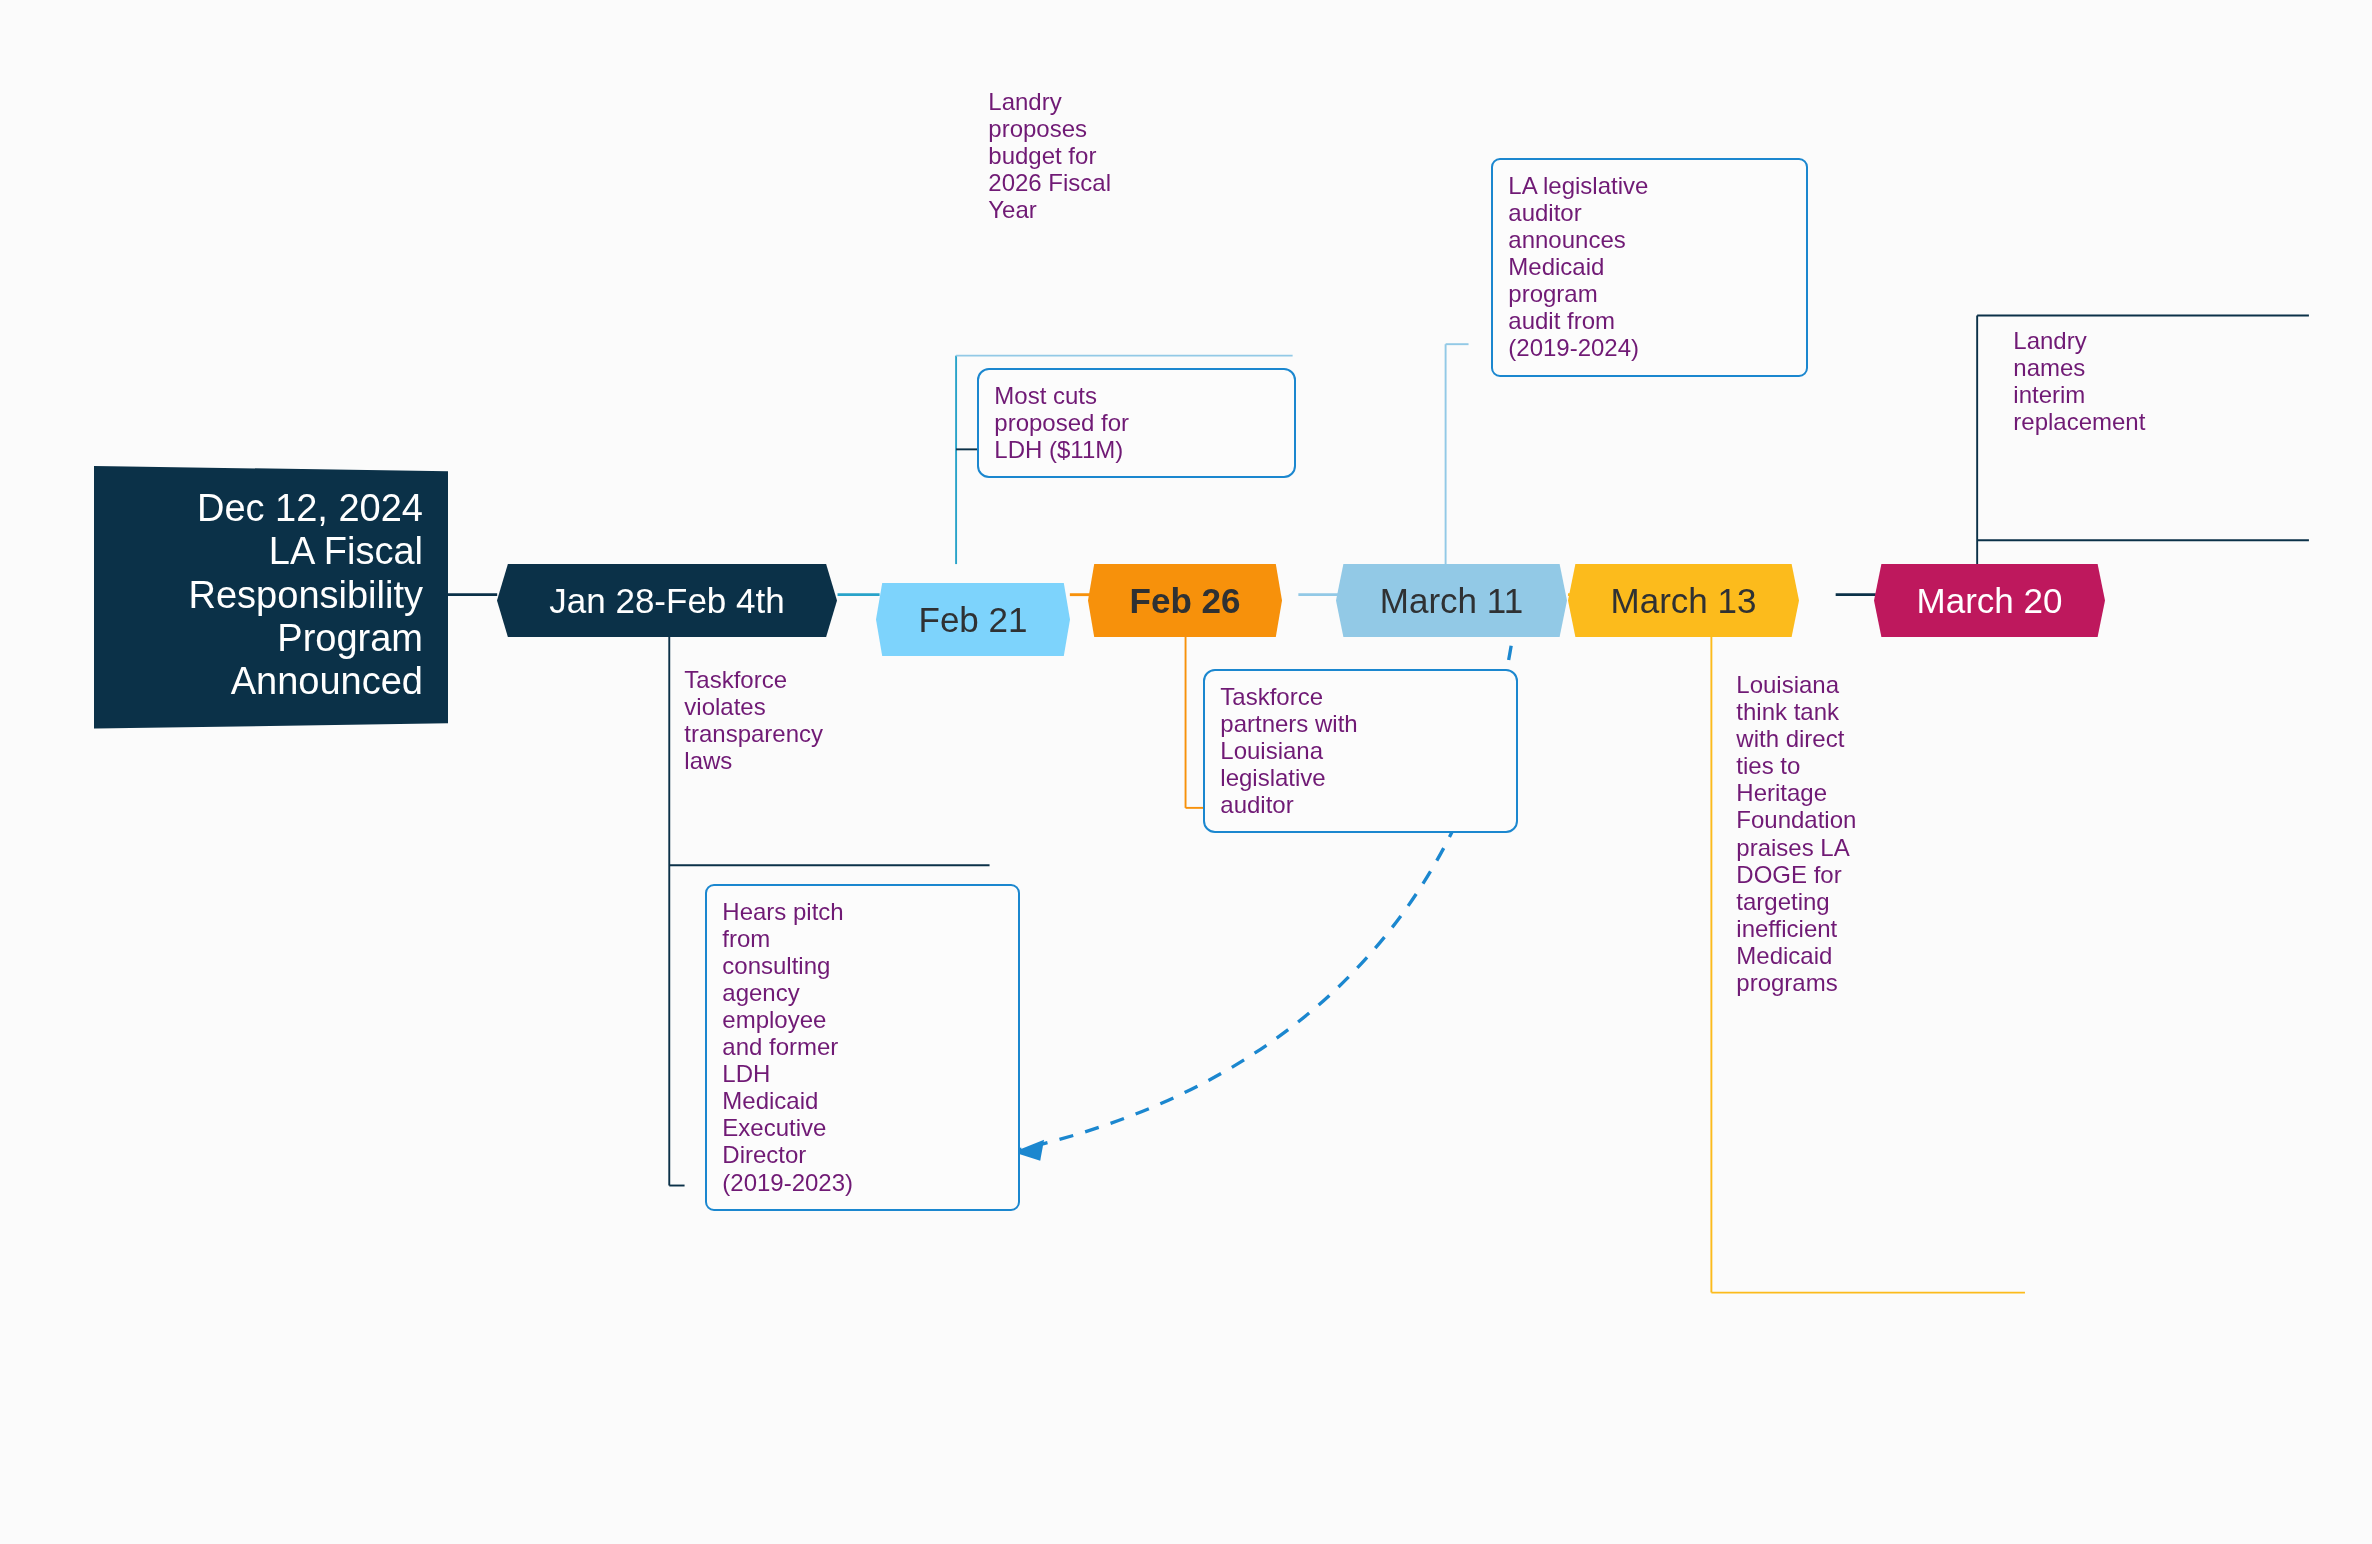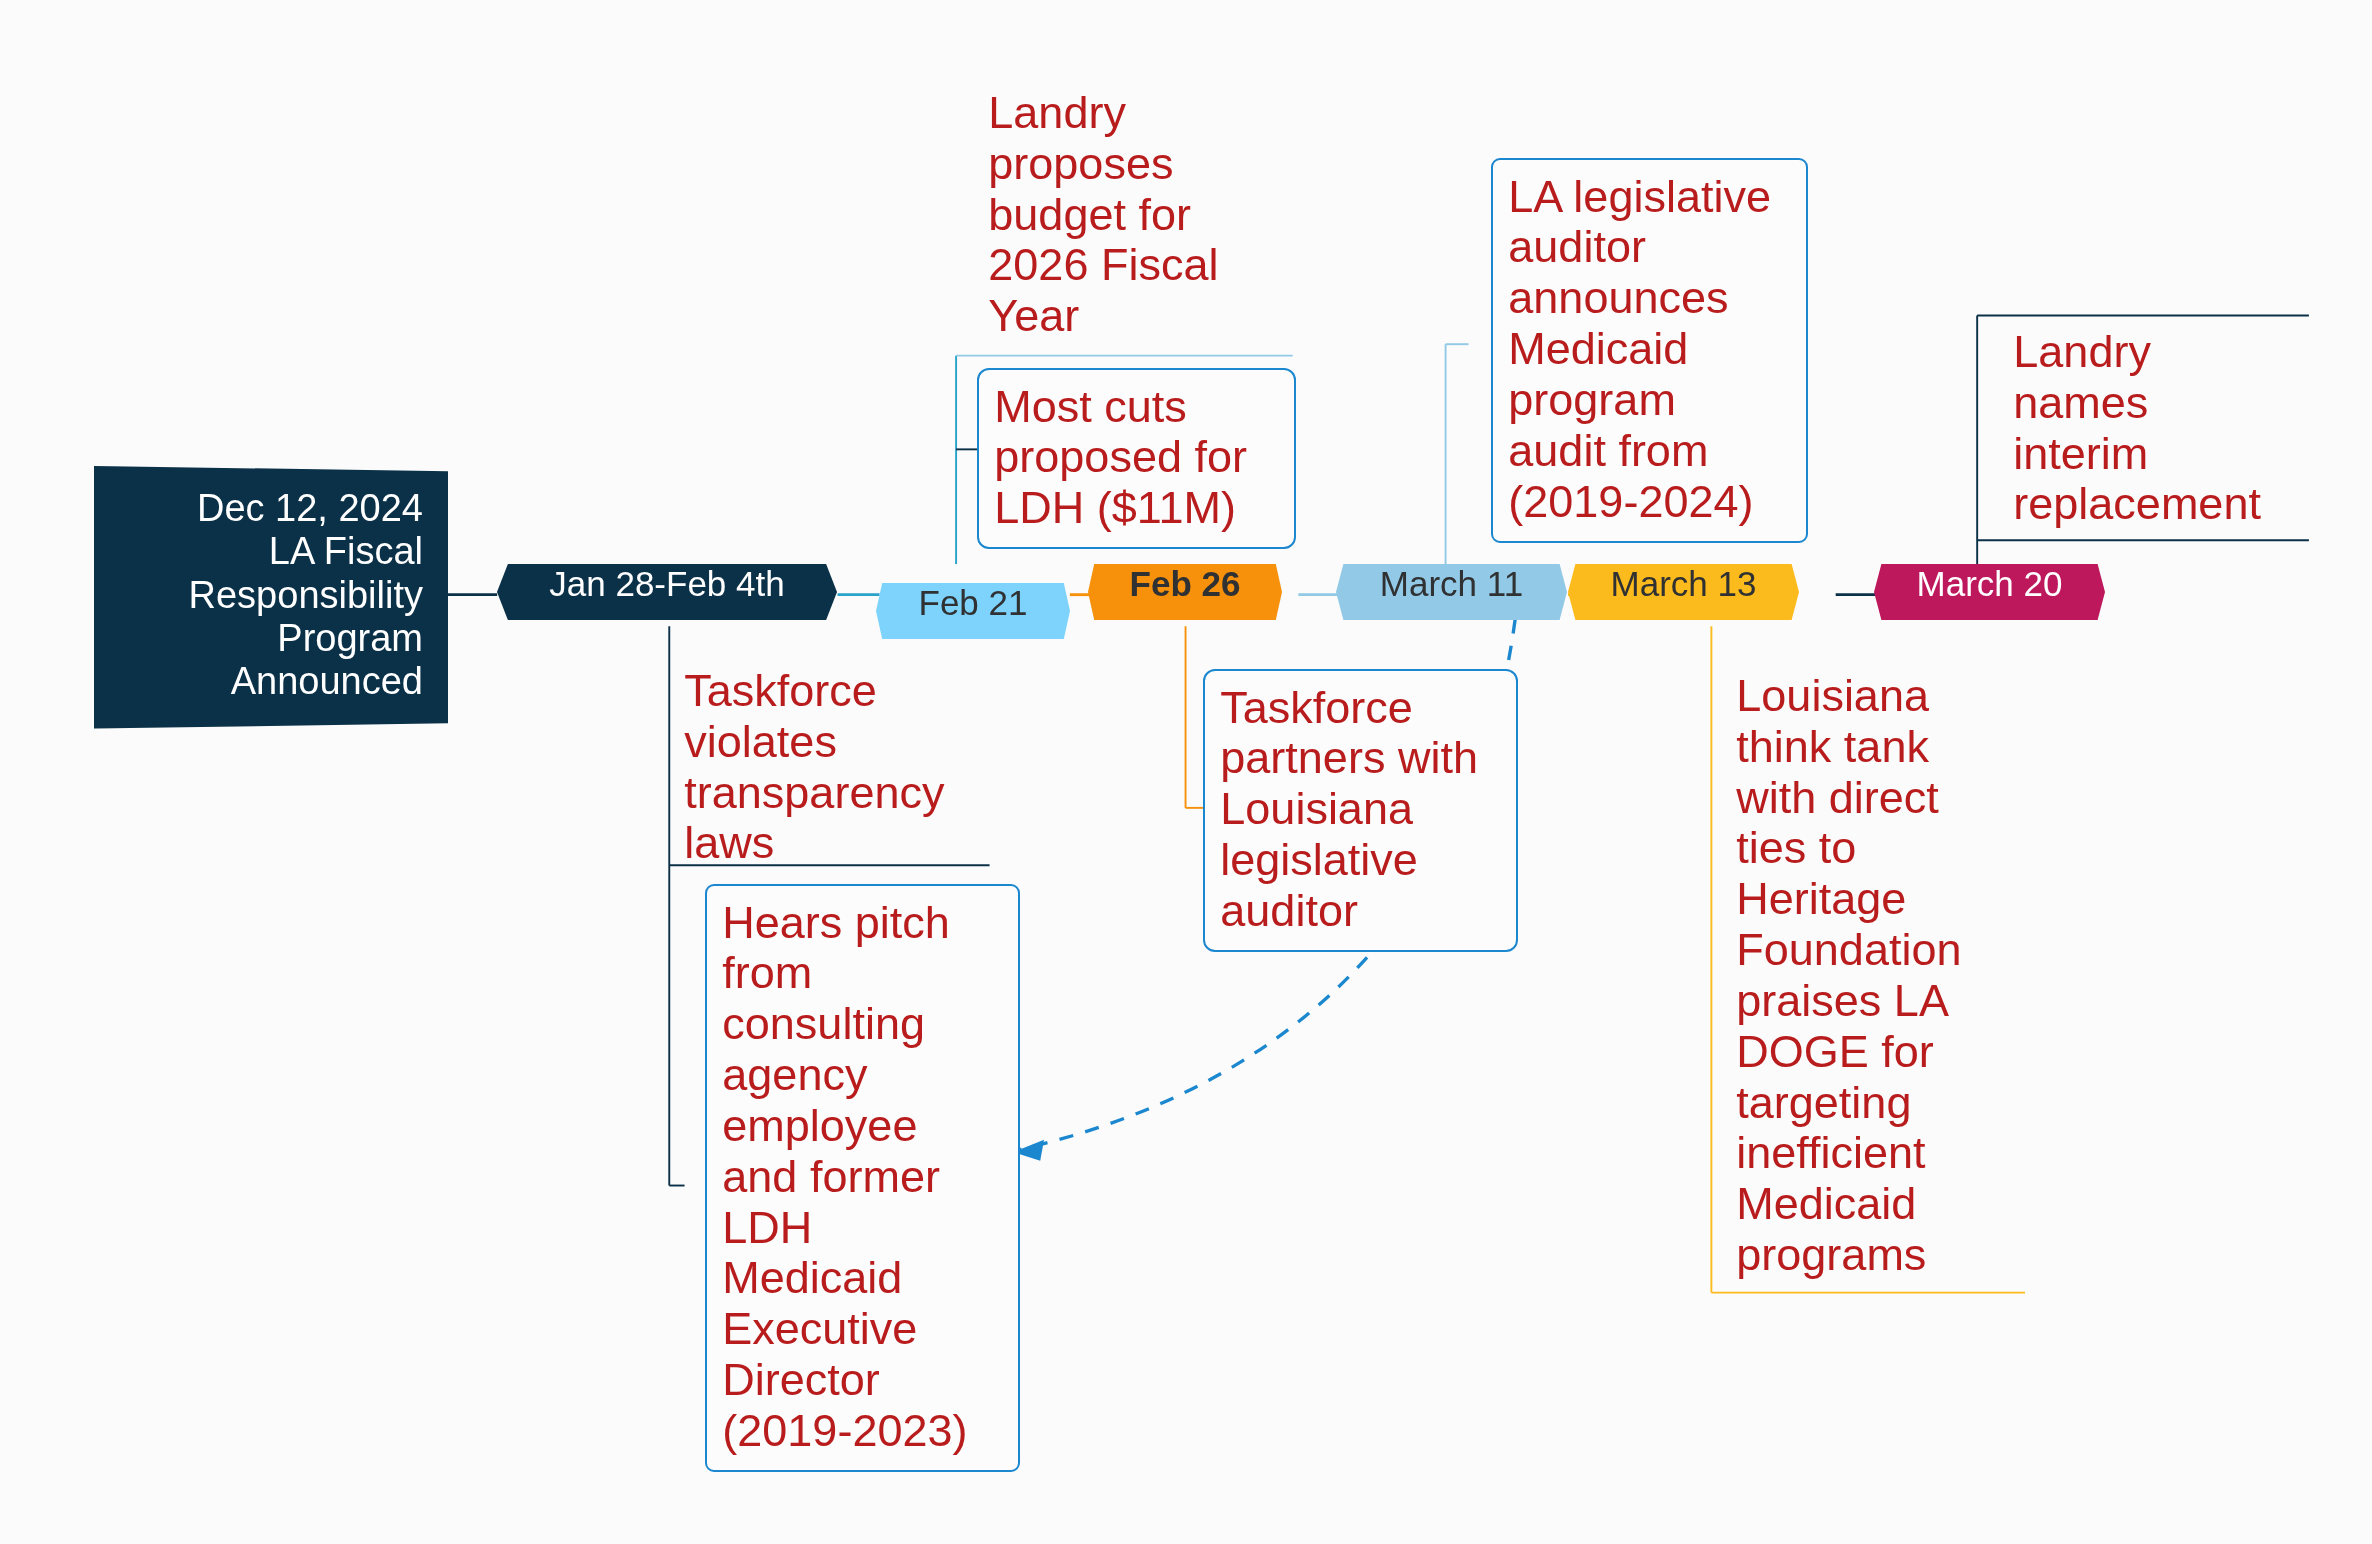--- a/index.html
+++ b/index.html
@@ -26,38 +26,38 @@
     clip-path: polygon(0 0, 100% 2%, 100% 98%, 0 100%);
     box-shadow:0 2.9px 9.6px rgba(0,0,0,.18);
     white-space:pre-line;
     text-align:right;
   }
 
   
   .chip {
     position:absolute;
     top:564px;
-    height:56px;
-    display:flex; justify-content:center;
+    height:73px;
+    display:flex; align-items:center; justify-content:center;
     font-size:35px;
     padding:0 29px;
     clip-path: polygon(3.2% 0, 96.8% 0, 100% 50%, 96.8% 100%, 3.2% 100%, 0 50%);
     white-space:nowrap;
     filter: drop-shadow(0 2.9px 4.8px rgba(0,0,0,.16));
   }
   .chip.dark { background:#0b3148; color:#ffffff; }
   .chip.light { color:#2f3133; }
 
   
   .callout {
     position:absolute;
-    font-size:45px;
+    font-size:24px;
     line-height:1.13;
     white-space:pre-line;
-    color:#b91c1c;
+    color:#701a75;
   }
   .callout.plain { padding:1.9px 3.8px 7.6px 15.3px; }
   .callout.boxed {
     border:2.9px solid #1b87cf;
     border-radius:12px;
     background:#fcfcfc;
     padding:11.5px 15.3px 13.4px 15.3px;
   }
   .callout.boxed.sq { border-radius:9px; border-width:2.9px;margin-left:28px; }
 

